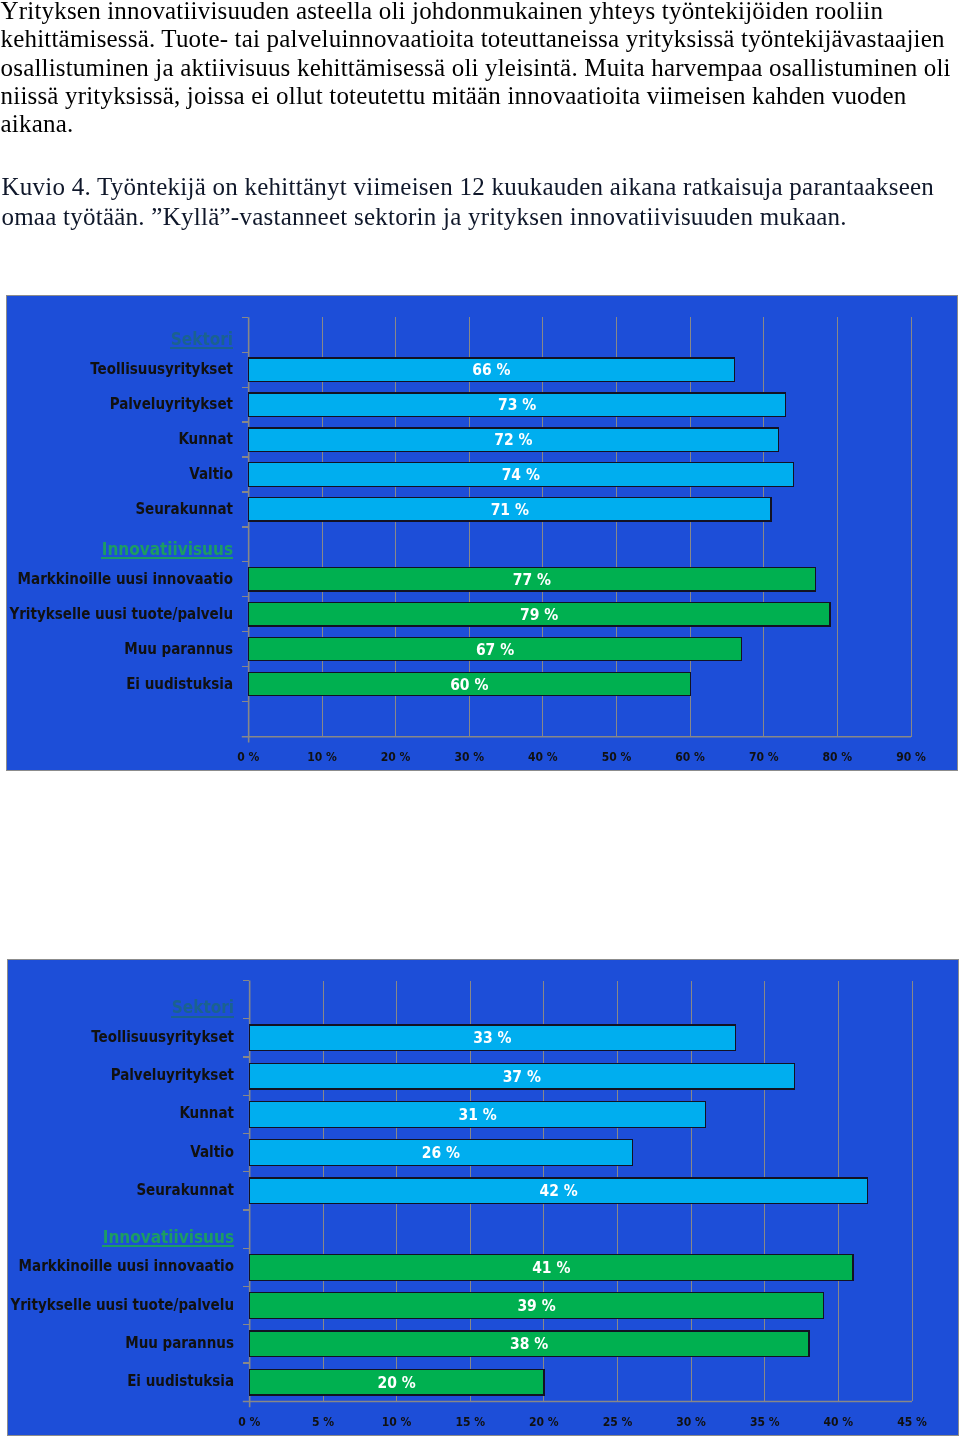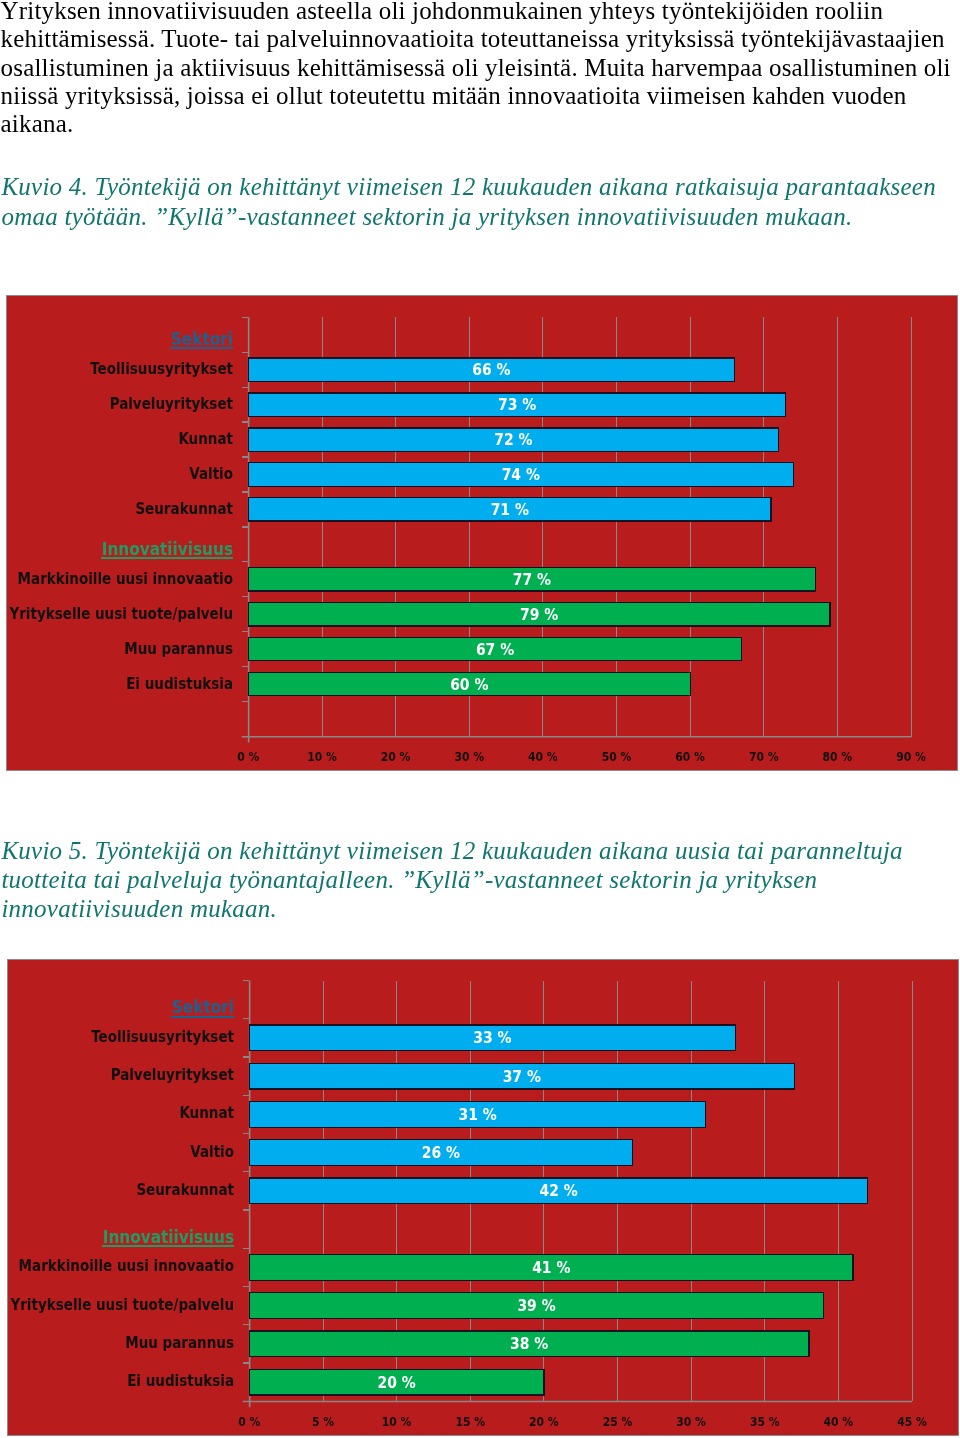--- a/index.html
+++ b/index.html
@@ -3,24 +3,24 @@
 <meta charset="utf-8">
 <style>
   html,body{margin:0;padding:0;background:#ffffff;}
   body{width:960px;height:1438px;overflow:hidden;
        font-family:"Liberation Serif",serif;color:#000000;
        -webkit-font-smoothing:antialiased;}
   .page{position:relative;width:960px;height:1056px;background:#ffffff;}
 
   .para{position:absolute;font-family:"Liberation Serif",serif;
         font-size:25px;line-height:28.25px;color:#000000;text-align:left;letter-spacing:0.18px;}
-  .cap{position:absolute;font-family:"Liberation Serif",serif;font-style:italic;
-       font-size:25px;line-height:30.2px;color:#0f766e;letter-spacing:0.25px;}
+  .cap{position:absolute;font-family:"Liberation Serif",serif;
+       font-size:25px;line-height:30.2px;color:#0f172a;letter-spacing:0.25px;}
 
-  .chartbox{position:absolute;background:#b91c1c;box-sizing:border-box;}
+  .chartbox{position:absolute;background:#1d4ed8;box-sizing:border-box;}
   .chartbox svg{display:block;position:absolute;left:0;top:0;}
 </style>
 </head>
 <body>
 
 <div class="page">
 
   <div class="para" style="left:0.6px;top:-23.0px;width:957px;padding-top:20px;">Yrityksen innovatiivisuuden asteella oli johdonmukainen yhteys työntekijöiden rooliin kehittämisessä. Tuote- tai palveluinnovaatioita toteuttaneissa yrityksissä työntekijävastaajien osallistuminen ja aktiivisuus kehittämisessä oli yleisintä. Muita harvempaa osallistuminen oli niissä yrityksissä, joissa ei ollut toteutettu mitään innovaatioita viimeisen kahden vuoden aikana.</div>
 
   <div class="cap" style="left:1.4px;top:151.5px;width:957px;padding-top:20px;">Kuvio 4. Työntekijä on kehittänyt viimeisen 12 kuukauden aikana ratkaisuja parantaakseen omaa työtään. ”Kyllä”-vastanneet sektorin ja yrityksen innovatiivisuuden mukaan.</div>
@@ -88,21 +88,20 @@
         <text x="463.26666666666665" y="465.8" fill="#111111" font-family="&quot;DejaVu Sans&quot;, sans-serif" font-stretch="condensed" font-size="12" font-weight="bold" text-anchor="middle">30 %</text>
         <text x="536.8888888888889" y="465.8" fill="#111111" font-family="&quot;DejaVu Sans&quot;, sans-serif" font-stretch="condensed" font-size="12" font-weight="bold" text-anchor="middle">40 %</text>
         <text x="610.5111111111111" y="465.8" fill="#111111" font-family="&quot;DejaVu Sans&quot;, sans-serif" font-stretch="condensed" font-size="12" font-weight="bold" text-anchor="middle">50 %</text>
         <text x="684.1333333333333" y="465.8" fill="#111111" font-family="&quot;DejaVu Sans&quot;, sans-serif" font-stretch="condensed" font-size="12" font-weight="bold" text-anchor="middle">60 %</text>
         <text x="757.7555555555555" y="465.8" fill="#111111" font-family="&quot;DejaVu Sans&quot;, sans-serif" font-stretch="condensed" font-size="12" font-weight="bold" text-anchor="middle">70 %</text>
         <text x="831.3777777777777" y="465.8" fill="#111111" font-family="&quot;DejaVu Sans&quot;, sans-serif" font-stretch="condensed" font-size="12" font-weight="bold" text-anchor="middle">80 %</text>
         <text x="905" y="465.8" fill="#111111" font-family="&quot;DejaVu Sans&quot;, sans-serif" font-stretch="condensed" font-size="12" font-weight="bold" text-anchor="middle">90 %</text>
       </svg>
     </div>
 
-  <div class="cap" style="left:1.4px;top:815.5px;width:957px;padding-top:20px;line-height:29.4px;">Kuvio 5. Työntekijä on kehittänyt viimeisen 12 kuukauden aikana uusia tai paranneltuja tuotteita tai palveluja työnantajalleen. ”Kyllä”-vastanneet sektorin ja yrityksen innovatiivisuuden mukaan.</div>
 
   <div class="chartbox" id="chart2" style="left:7px;top:959px;width:951.5px;height:477px;">
       <svg width="952" height="477" viewBox="0 0 952 477">
         <rect x="0.6" y="0.6" width="950.8" height="475.8" fill="none" stroke="#8C8C8C" stroke-width="1.2" shape-rendering="crispEdges"></rect>
         <line x1="316.02222222222224" y1="21.5" x2="316.02222222222224" y2="442.3" stroke="#888888" stroke-width="1" shape-rendering="crispEdges"></line>
         <line x1="389.64444444444445" y1="21.5" x2="389.64444444444445" y2="442.3" stroke="#888888" stroke-width="1" shape-rendering="crispEdges"></line>
         <line x1="463.26666666666665" y1="21.5" x2="463.26666666666665" y2="442.3" stroke="#888888" stroke-width="1" shape-rendering="crispEdges"></line>
         <line x1="536.8888888888889" y1="21.5" x2="536.8888888888889" y2="442.3" stroke="#888888" stroke-width="1" shape-rendering="crispEdges"></line>
         <line x1="610.5111111111111" y1="21.5" x2="610.5111111111111" y2="442.3" stroke="#888888" stroke-width="1" shape-rendering="crispEdges"></line>
         <line x1="684.1333333333333" y1="21.5" x2="684.1333333333333" y2="442.3" stroke="#888888" stroke-width="1" shape-rendering="crispEdges"></line>

